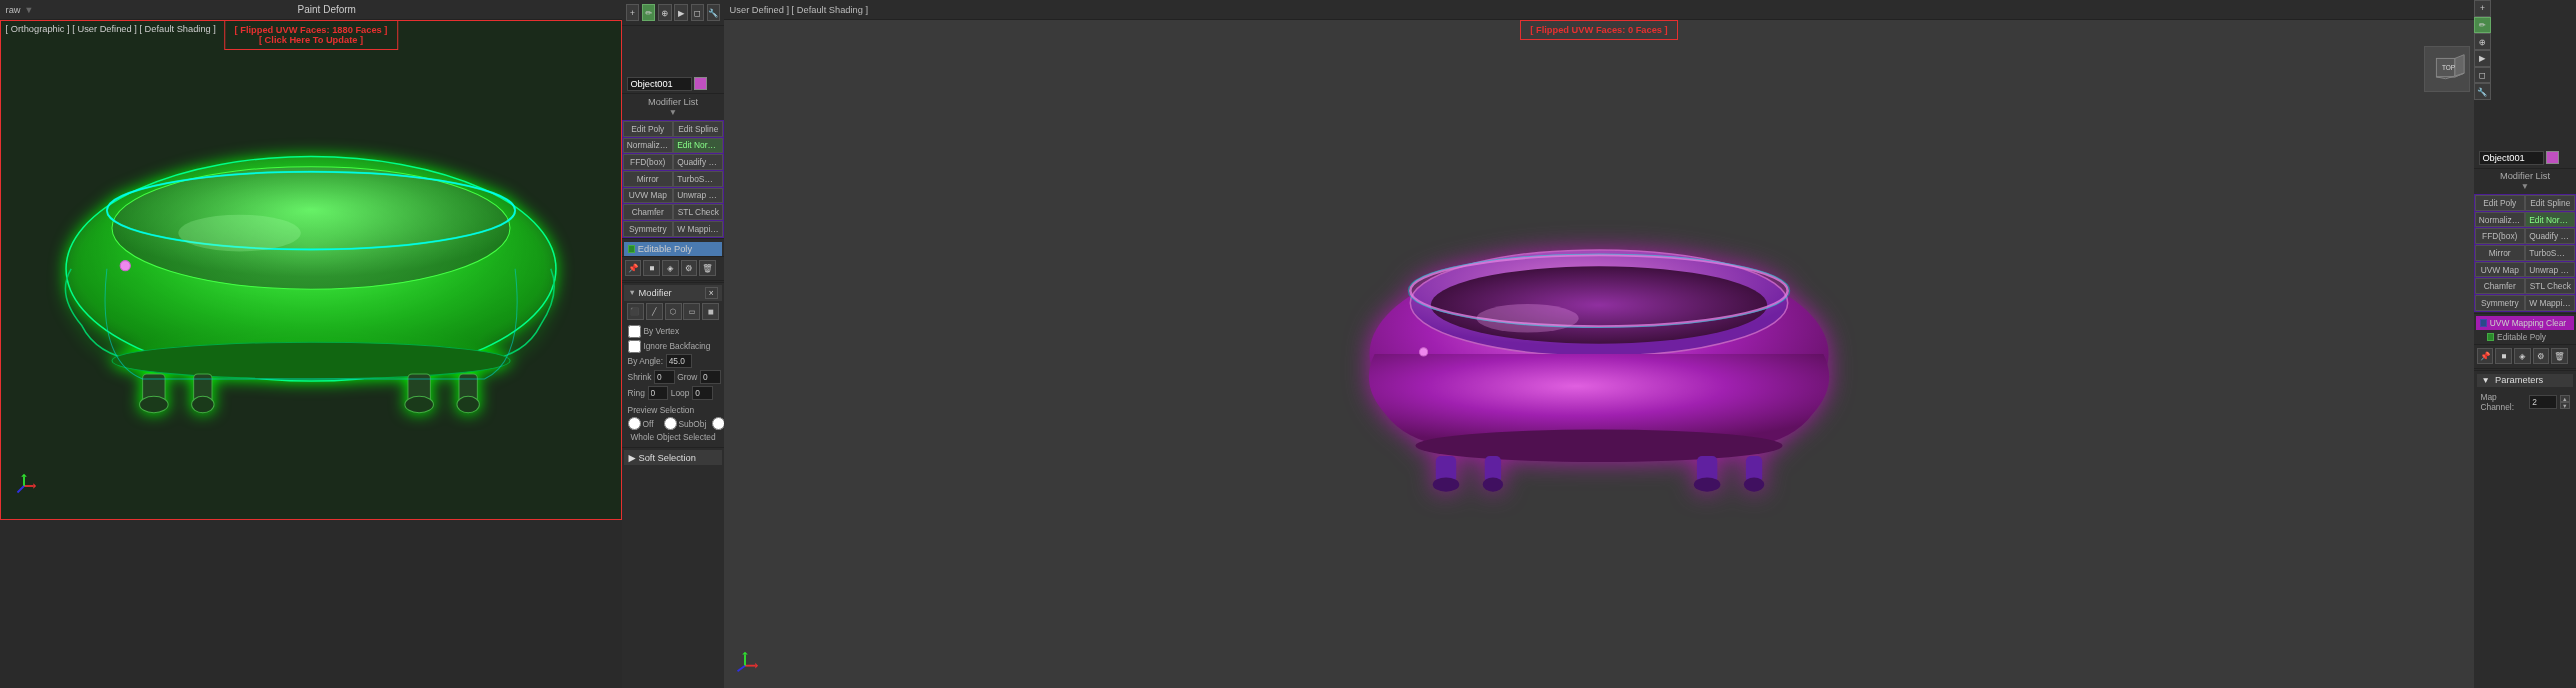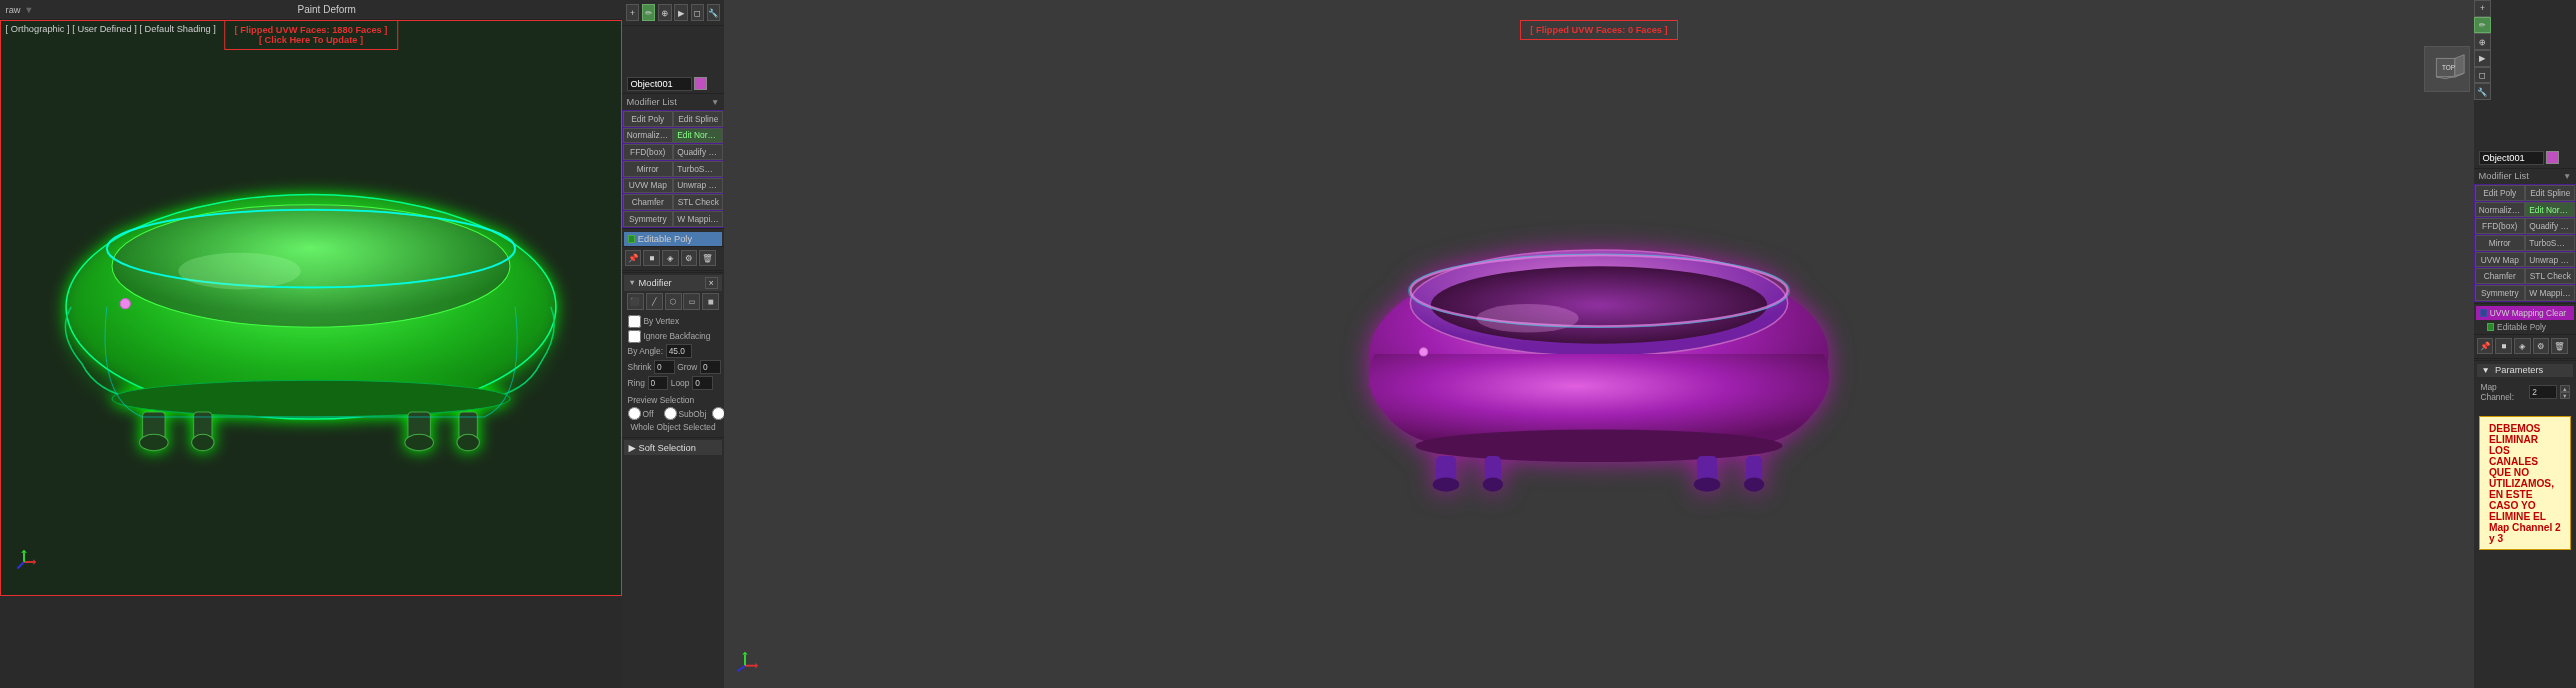--- a/index.html
+++ b/index.html
@@ -10,21 +10,21 @@
       font-family: Arial, sans-serif;
       font-size: 10.2px;
       color: #ccc;
       overflow: hidden;
       display: flex;
     }
 
     
     .left-panel {
       width: 622px;
-      height: 596px;
+      height: 520px;
       background: #3a3a3a;
       position: relative;
       flex-shrink: 0;
     }
     .left-panel .top-bar {
       height: 20.4px;
       background: #2c2c2c;
       display: flex;
       align-items: center;
       padding: 0 5.6px;
@@ -131,20 +131,21 @@
       border: 0.9px solid #888;
     }
     .modifier-list-label {
       padding: 2.8px 4.6px;
       font-size: 9.3px;
       color: #aaa;
       background: #2c2c2c;
       display: flex;
       align-items: center;
       justify-content: space-between;
+      flex-direction: column;
     }
     .modifier-grid {
       display: grid;
       grid-template-columns: 1fr 1fr;
       gap: 0.9px;
       padding: 0.9px;
       background: #4c1d95;
     }
     .mod-btn {
       background: #3c3c3c;
@@ -627,20 +628,23 @@
   <div class="soft-selection-section">
     <div class="soft-sel-header">
       <span class="arrow">▶</span>
       <span>Soft Selection</span>
     </div>
   </div>
 </div>
 
 <div class="right-viewport-panel">
   <div class="right-viewport">
+    <div class="right-viewport top-bar">
+      <span>User Defined ] [ Default Shading ]</span>
+    </div>
     <div class="flipped-warning-right">
       <div>[ Flipped UVW Faces: 0 Faces ]</div>
     </div>
     <div class="viewport-bg-right">
 
       <svg class="bathtub-svg-purple" style="position:absolute;top:50%;left:50%;transform:translate(-50%,-52%) scale(1.1)" width="464" height="306" viewBox="0 0 500 330">
         <defs>
           <radialGradient id="purpleGrad" cx="45%" cy="35%" r="65%">
             <stop offset="0%" stop-color="#e060e0" stop-opacity="1"></stop>
             <stop offset="50%" stop-color="#a020b0" stop-opacity="1"></stop>
@@ -775,18 +779,15 @@
       <div class="params-row">
         <span>Map Channel:</span>
         <input class="params-field" value="2" readonly="" style="">
         <div style="display:flex;flex-direction:column;gap:0.9px">
           <div style="width:9.3px;height:6.5px;background:#3a3a3a;border:0.9px solid #555;font-size:5.6px;text-align:center;cursor:pointer">▲</div>
           <div style="width:9.3px;height:6.5px;background:#3a3a3a;border:0.9px solid #555;font-size:5.6px;text-align:center;cursor:pointer">▼</div>
         </div>
       </div>
     </div>
 
-    <div class="annotation-box" style="position:relative;margin:9.3px 4.6px 0 4.6px;bottom:auto;right:auto">
-      <span>DEBEMOS ELIMINAR LOS CANALES QUE NO UTILIZAMOS, EN ESTE CASO YO ELIMINE EL Map Channel 2 y 3</span>
-    </div>
   </div>
 </div>
 
 
 </body></html>

